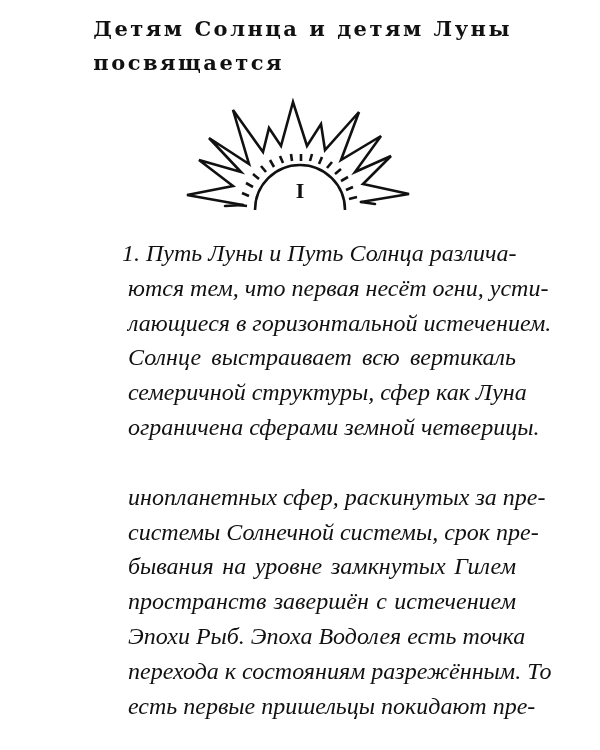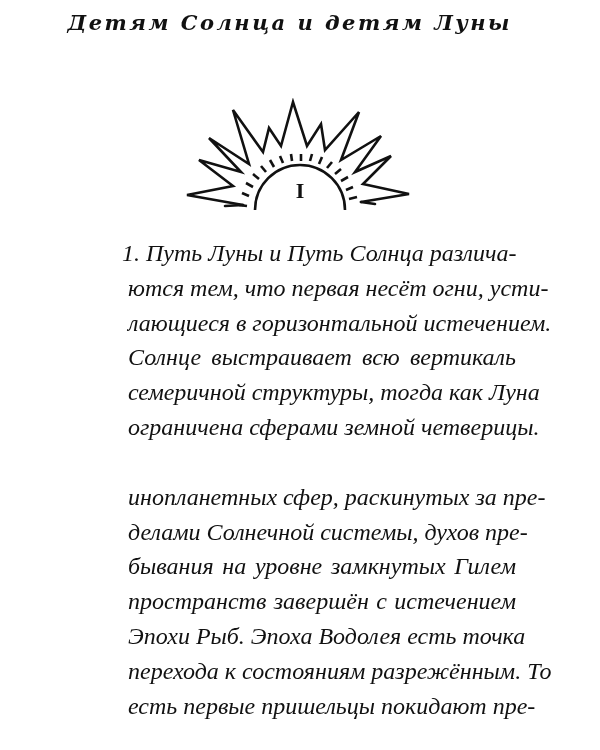--- a/index.html
+++ b/index.html
@@ -10,24 +10,23 @@
   body {
     width: 600px;
     height: 750px;
     position: relative;
     overflow: hidden;
     color: #111111;
   }
   .dedication {
     position: absolute;
     right: 88px;
-    top: 6px;
+    top: 12px;
     text-align: left;
     font-family: "DejaVu Serif", serif;
-    font-style: italic;
     font-weight: bold;
     font-size: 21px;
     letter-spacing: 2.5px;
     line-height: 34px;
   }
   .dedication .line1 { display: block; }
   .dedication .line2 { display: block; }
 
   .emblem {
     position: absolute;
@@ -73,20 +72,21 @@
   .para .ln.first { text-indent: 34px; }
   .para .ln.rest  { text-indent: 0; margin-left: 40px; }
   .para .ln.last  { text-align-last: left; }
   .para + .para { margin-top: 35px; }
 </style>
 </head>
 <body>
 
 <div class="dedication">
   <span class="line1">Детям Солнца и детям Луны</span>
+  <span class="line2">посвящается</span>
 </div>
 
 <div class="emblem">
   <svg width="230" height="115" viewBox="0 0 230 115" xmlns="http://www.w3.org/2000/svg">
 
     <polyline fill="none" stroke="#111" stroke-width="2.6" stroke-linejoin="miter" stroke-linecap="round" points="
         58,107
         2,97
         48,88
         14,62
@@ -137,26 +137,26 @@
   </svg>
   <div class="numeral">I</div>
 </div>
 
 <div class="body-text">
   <div class="para" style="text-indent:0">
     <span class="ln first">1. Путь Луны и Путь Солнца различа-</span>
     <span class="ln rest">ются тем, что первая несёт огни, усти-</span>
     <span class="ln rest">лающиеся в горизонтальной истечением.</span>
     <span class="ln rest">Солнце выстраивает всю вертикаль</span>
-    <span class="ln rest">семеричной структуры, тогда как Луна</span>
+    <span class="ln rest">семеричной структуры, сфер как Луна</span>
     <span class="ln rest last">ограничена сферами земной четверицы.</span>
   </div>
   <div class="para" style="text-indent:0">
     <span class="ln rest">инопланетных сфер, раскинутых за пре-</span>
-    <span class="ln rest">делами Солнечной системы, духов пре-</span>
+    <span class="ln rest">системы Солнечной системы, срок пре-</span>
     <span class="ln rest">бывания на уровне замкнутых Гилем</span>
     <span class="ln rest">пространств завершён с истечением</span>
     <span class="ln rest">Эпохи Рыб. Эпоха Водолея есть точка</span>
     <span class="ln rest">перехода к состояниям разрежённым. То</span>
     <span class="ln rest">есть первые пришельцы покидают пре-</span>
 
   </div>
 </div>
 
 </body></html>

